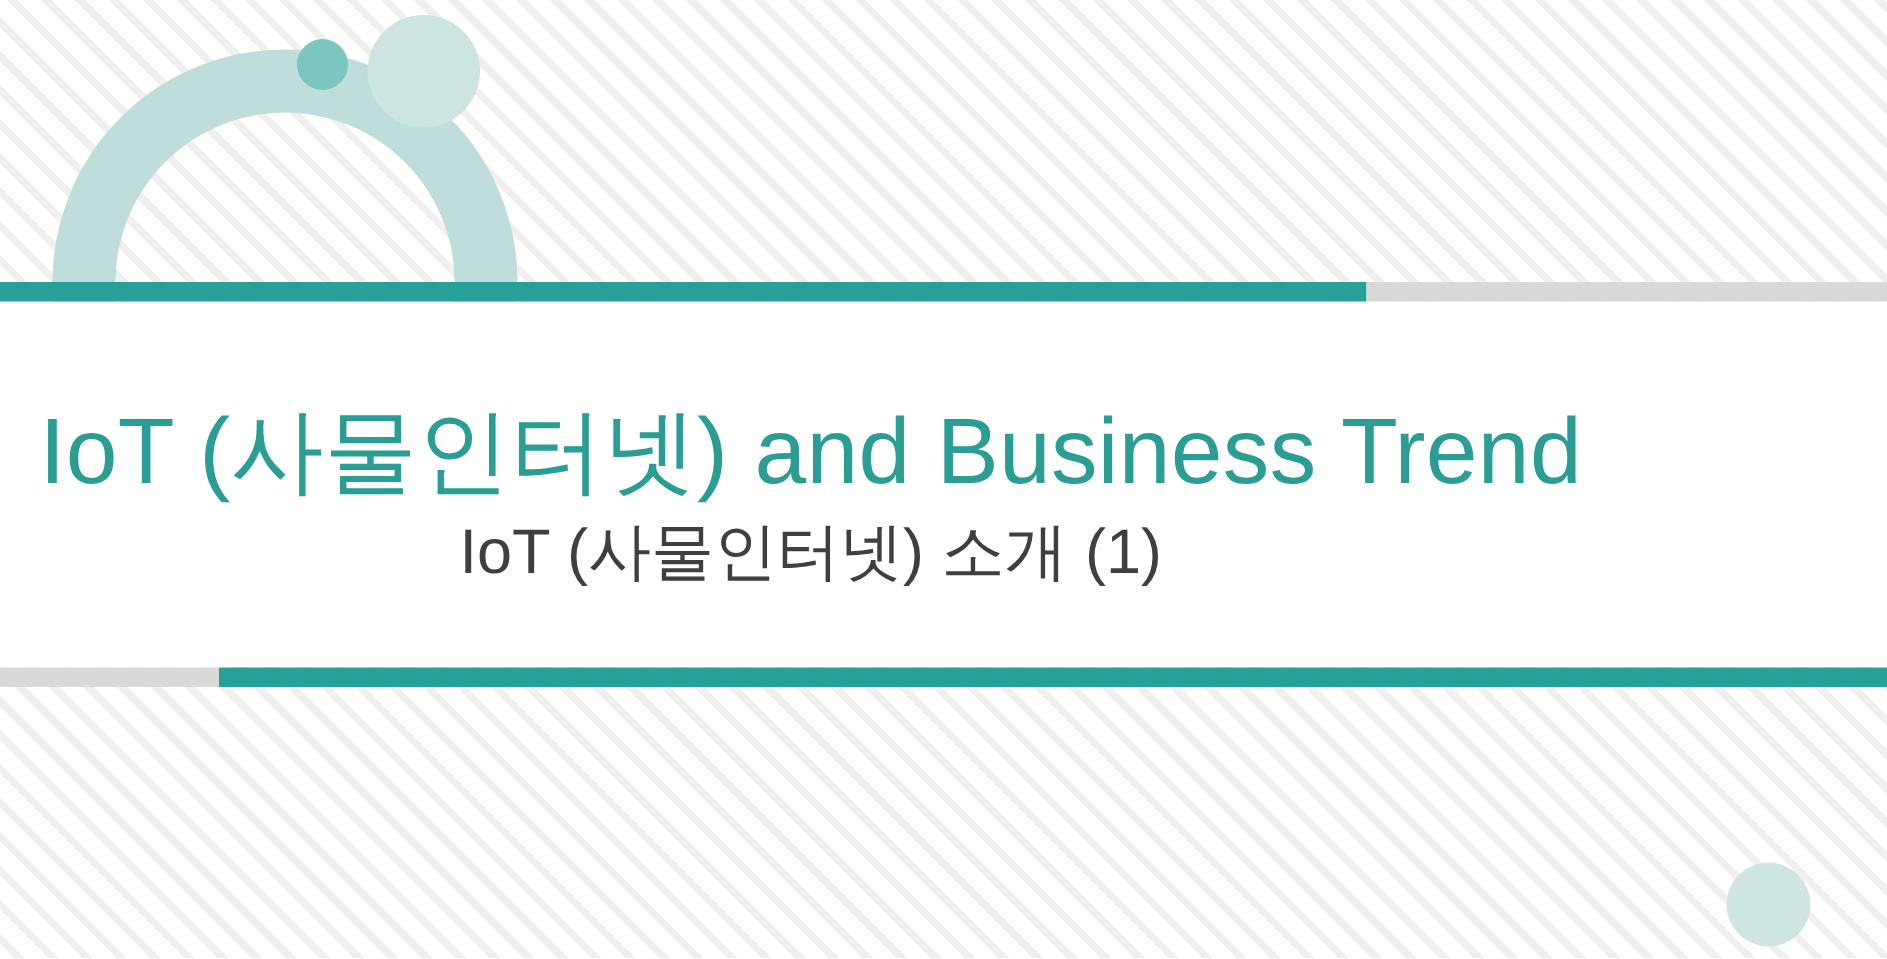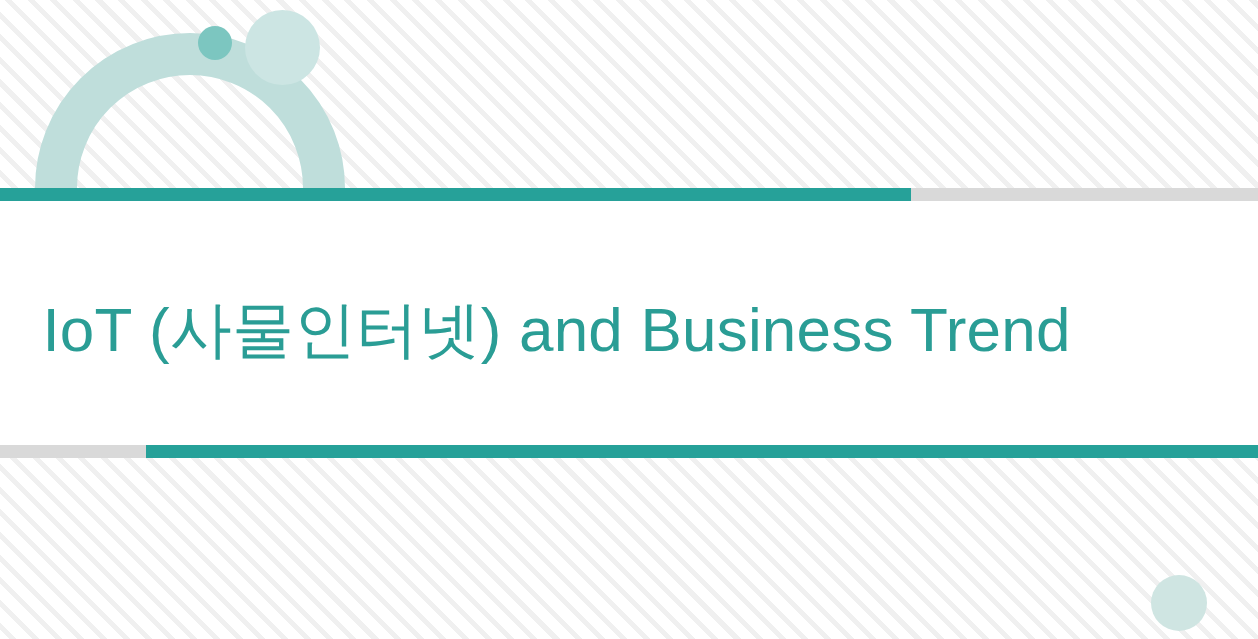--- a/index.html
+++ b/index.html
@@ -112,21 +112,21 @@
 
   .rule-top .seg-accent { width: 911px; background: #26a199; }
   .rule-top .seg-muted  { flex: 1;     background: #d9d9d9; }
 
   .rule-bottom .seg-muted  { width: 146px; background: #d9d9d9; }
   .rule-bottom .seg-accent { flex: 1;      background: #26a199; }
 
   
   .title-block {
     position: absolute;
-    left: 16px;
+    left: 0;
     top: 201px;
     width: 1081px;
     height: 244px;
     display: flex;
     flex-direction: column;
     align-items: center;
     justify-content: center;
     padding-top: 14px;
   }
 
@@ -170,15 +170,16 @@
     <div class="rule-seg seg-muted"></div>
   </div>
 
   <div class="rule rule-bottom">
     <div class="rule-seg seg-muted"></div>
     <div class="rule-seg seg-accent"></div>
   </div>
 
   <div class="title-block">
     <div class="slide-title">IoT (사물인터넷) and Business Trend</div>
+    <div class="slide-subtitle">IoT (사물인터넷) 소개 (1)</div>
   </div>
 
 </div>
 
 </body></html>

